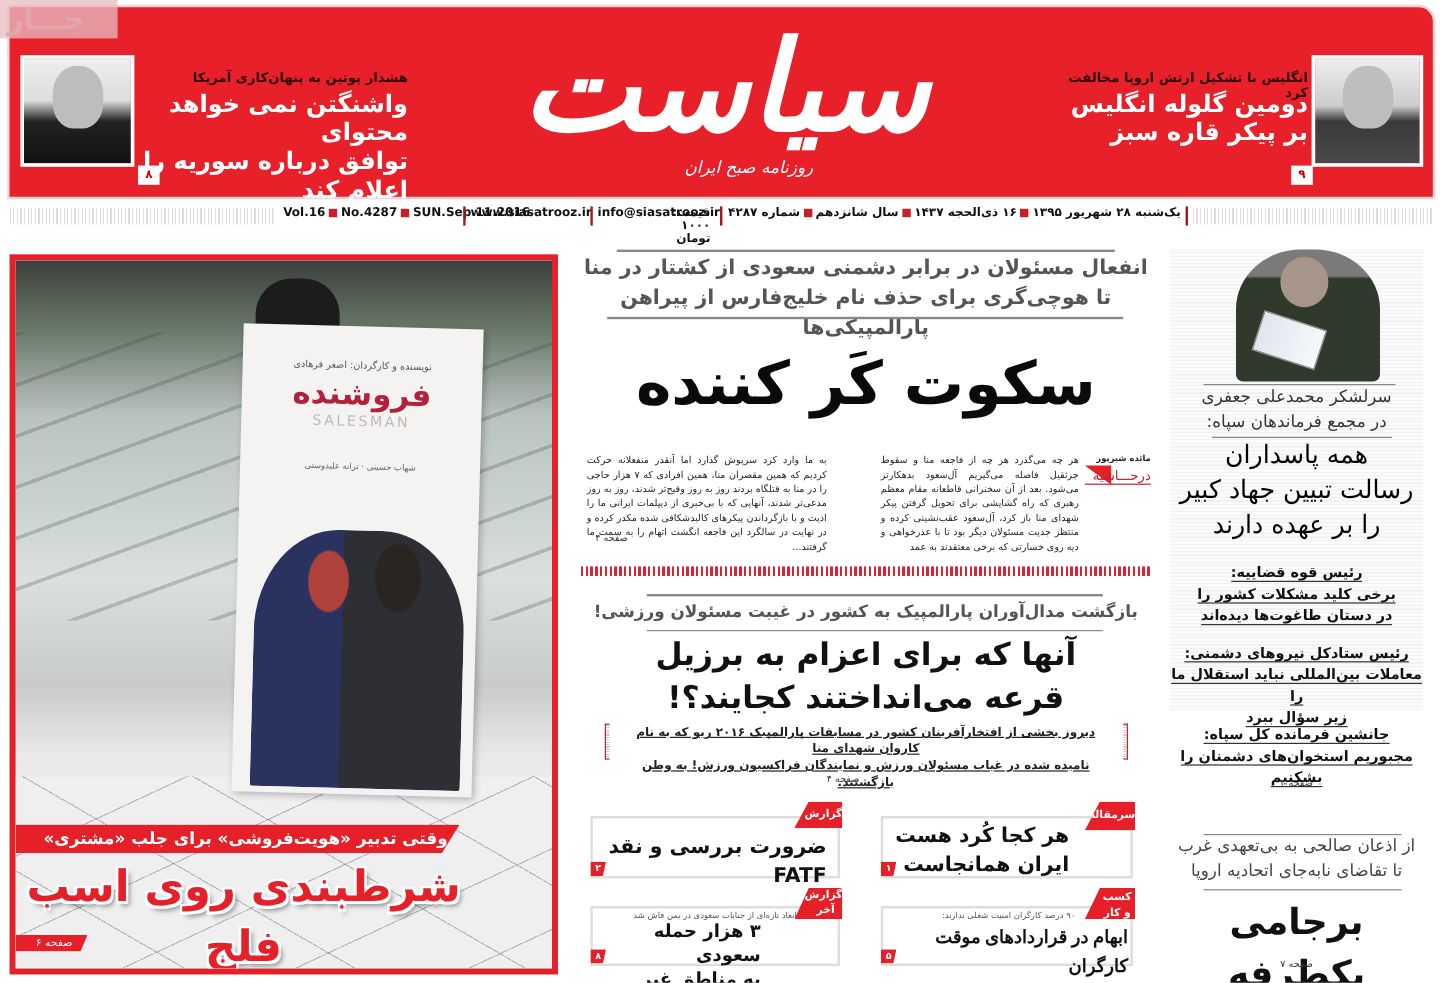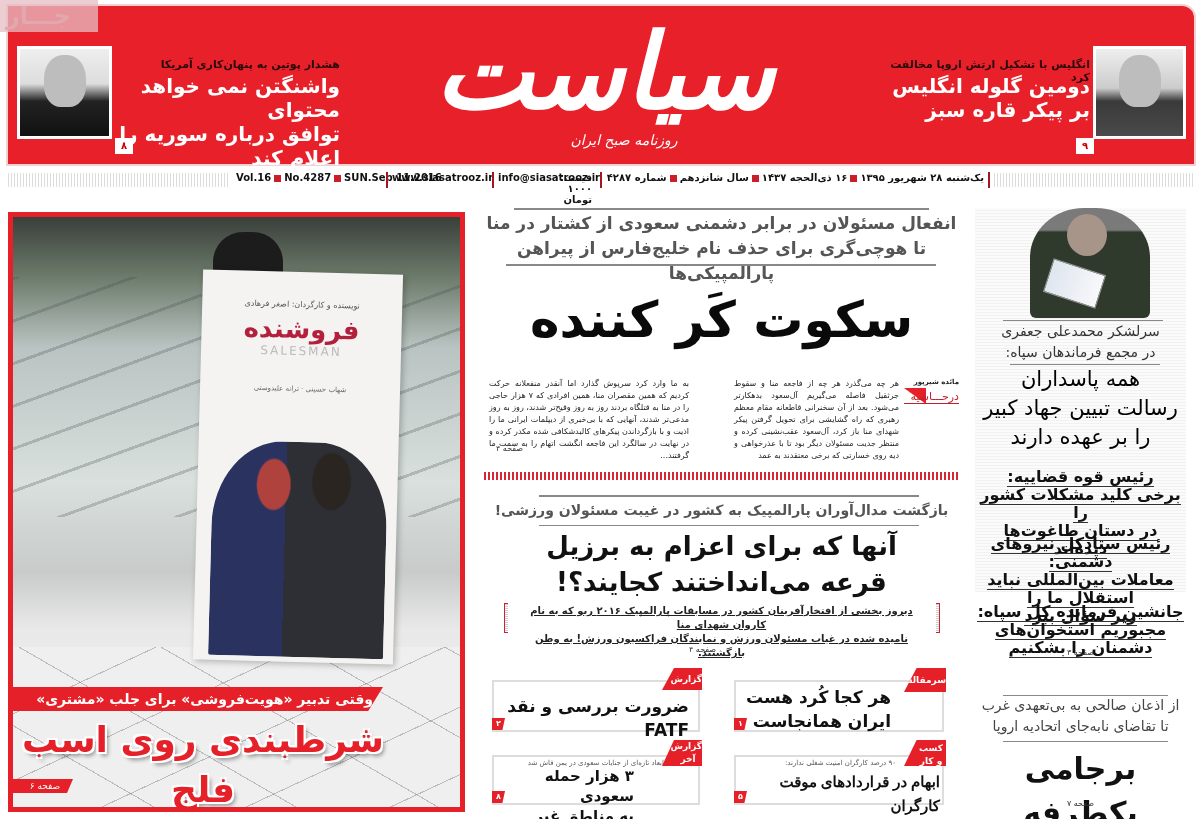--- a/index.html
+++ b/index.html
@@ -73,21 +73,21 @@
   .tag { background: #e52028; color: #fff; font-size: 9px; font-weight: bold; text-align: center; line-height: 11px; clip-path: polygon(30% 0, 100% 0, 100% 100%, 0 100%); padding-left: 12px; direction: rtl; }
   .numtag { width: 13px; height: 12px; background: #e52028; color: #fff; font-size: 8px; font-weight: bold; text-align: center; line-height: 12px; clip-path: polygon(0 0, 100% 0, 80% 100%, 0 100%); }
 
   
   .col-right { left: 975px; top: 208px; width: 211px; height: 384px; background: repeating-linear-gradient(0deg, #f1f1f1 0 1px, #fbfbfb 1px 3px); }
   .jafari-photo { left: 55px; top: 0; width: 120px; height: 110px; background: linear-gradient(180deg, #7a7a7a 0 20%, #2f3a2c 22% 100%); border-radius: 45% 45% 6px 6px; }
   .jafari-book { left: 72px; top: 58px; width: 55px; height: 35px; background: linear-gradient(90deg, #dfe6ef, #f7f8fa); transform: rotate(18deg); border: 1px solid #999; }
   .jafari-head { left: 92px; top: 6px; width: 40px; height: 42px; background: #a7958a; border-radius: 50%; }
   .r-kicker { font-size: 14px; color: #333; line-height: 21px; direction: rtl; text-align: center; }
   .r-title { font-size: 21px; font-weight: normal; color: #000; line-height: 29px; direction: rtl; text-align: center; letter-spacing: -0.5px; }
-  .r-item { font-size: 16px; font-weight: bold; color: #111; line-height: 18px; direction: rtl; text-align: center; }
+  .r-item { font-size: 12px; font-weight: bold; color: #111; line-height: 18px; direction: rtl; text-align: center; }
   .r-item span { border-bottom: 1px solid #333; }
 
   .col-right2 { left: 975px; top: 685px; width: 211px; }
   .r2-title { font-size: 30px; font-weight: bold; color: #111; line-height: 44px; direction: rtl; text-align: center; }
 </style>
 </head>
 <body>
 
 <div class="abs watermark">جـــار</div>
 

